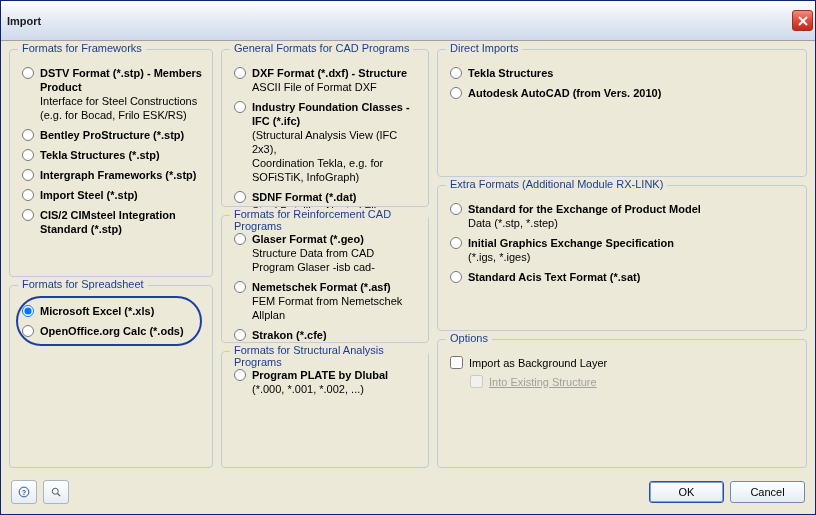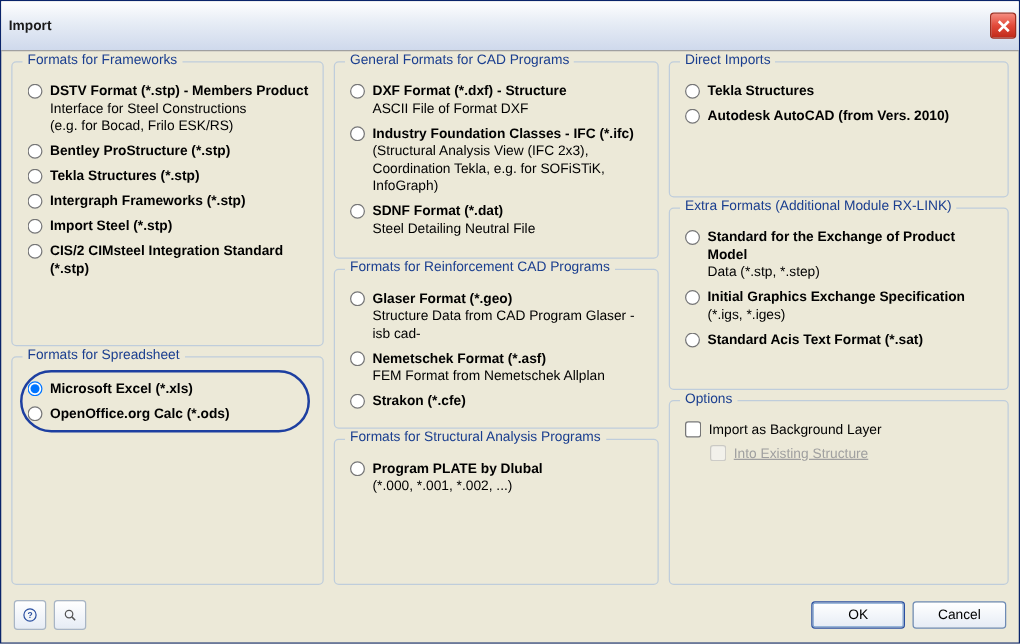--- a/index.html
+++ b/index.html
@@ -38,22 +38,22 @@
     cursor: pointer;
   }
   .close-btn svg { width: 10px; height: 10px; }
   .content {
     flex: 1;
     padding: 8px;
     display: flex;
     gap: 8px;
   }
   .col { display: flex; flex-direction: column; gap: 8px; }
-  .col.c1 { width: 250px; }
-  .col.c2 { width: 260px; }
+  .col.c1 { width: 204px; }
+  .col.c2 { width: 208px; }
   .col.c3 { flex: 1; }
   .group {
     border: 1px solid #bfcddb;
     border-radius: 4px;
     padding: 10px 10px 8px 10px;
     position: relative;
     background: #ece9d8;
   }
   .group > .legend {
     position: absolute;
@@ -249,21 +249,21 @@
           <input type="radio" name="fmt" style="">
           <span class="label-block">
             <span class="main">Program PLATE by Dlubal</span>
             <span class="sub">(*.000, *.001, *.002, ...)</span>
           </span>
         </label>
       </div>
     </div>
 
     <div class="col c3">
-      <div class="group" style="height:109px">
+      <div class="group" style="height:128px">
         <div class="legend">Direct Imports</div>
         <label class="radio-item">
           <input type="radio" name="fmt" style="">
           <span class="main">Tekla Structures</span>
         </label>
         <label class="radio-item">
           <input type="radio" name="fmt" style="">
           <span class="main">Autodesk AutoCAD (from Vers. 2010)</span>
         </label>
       </div>

